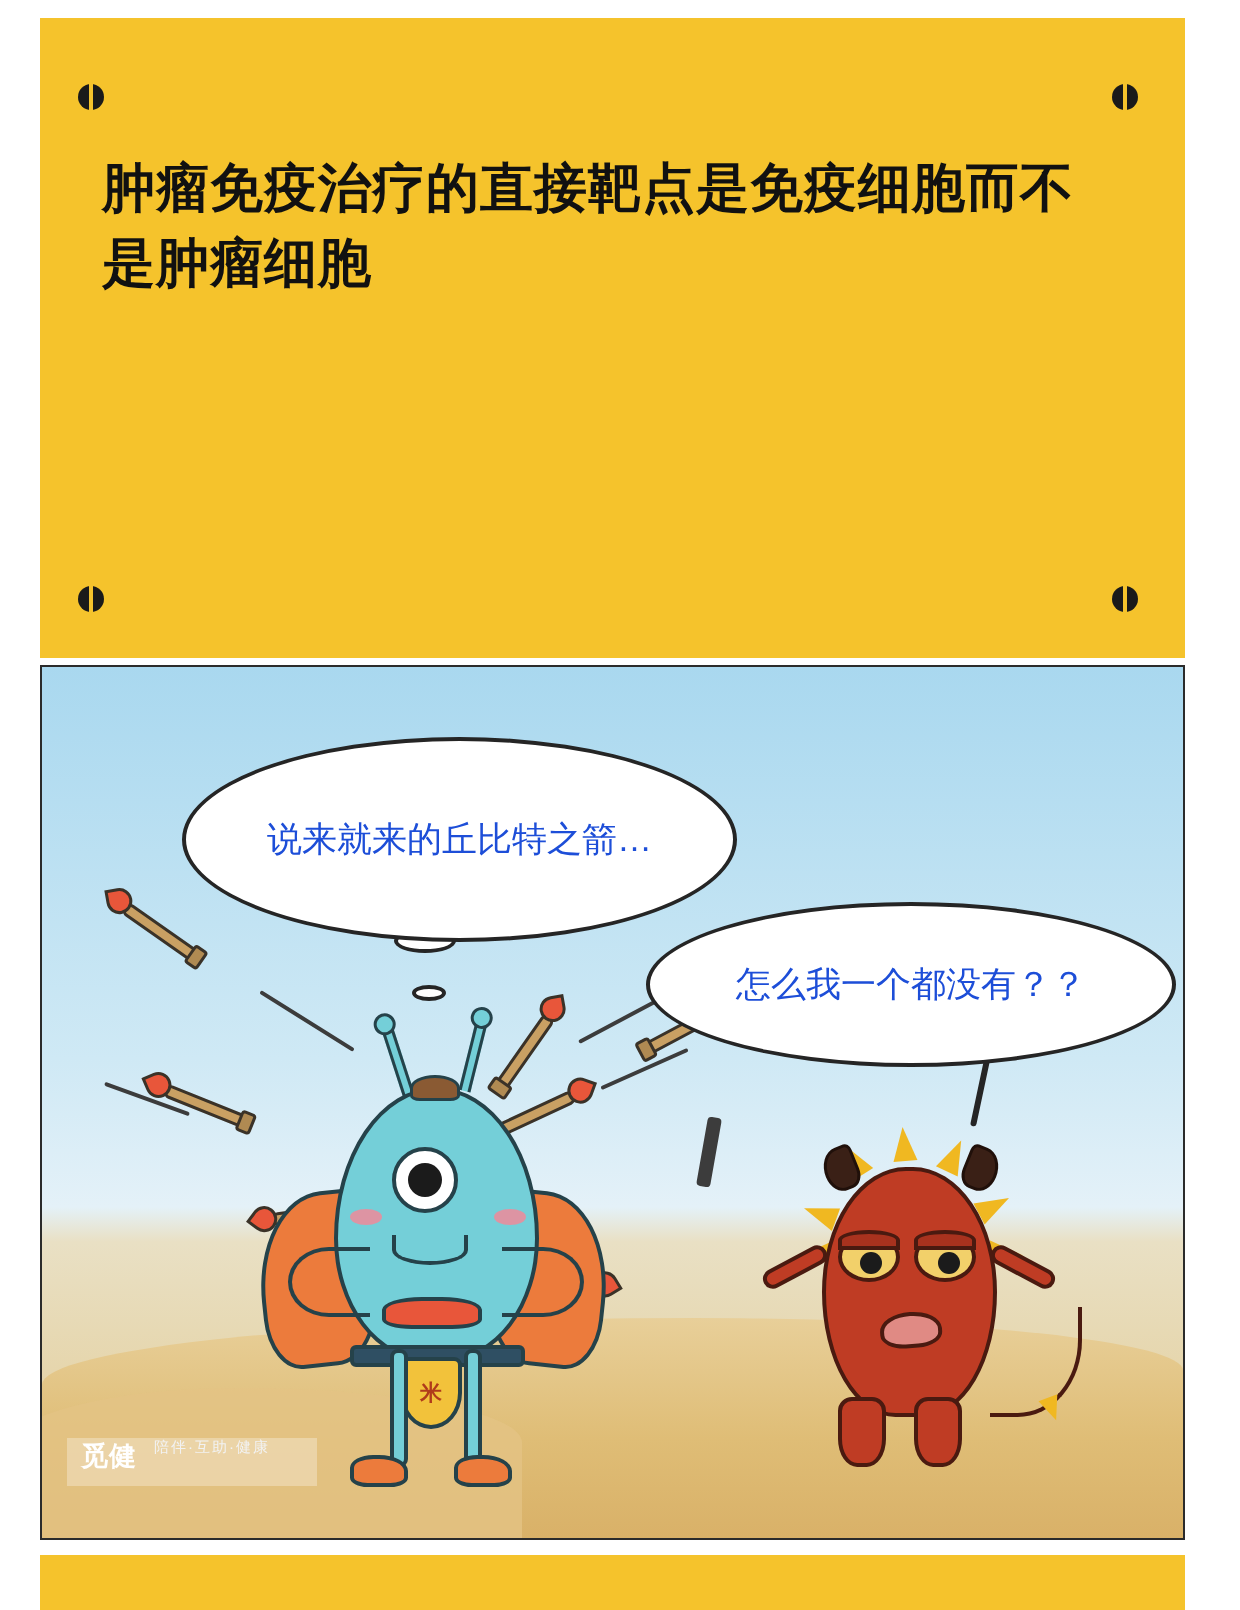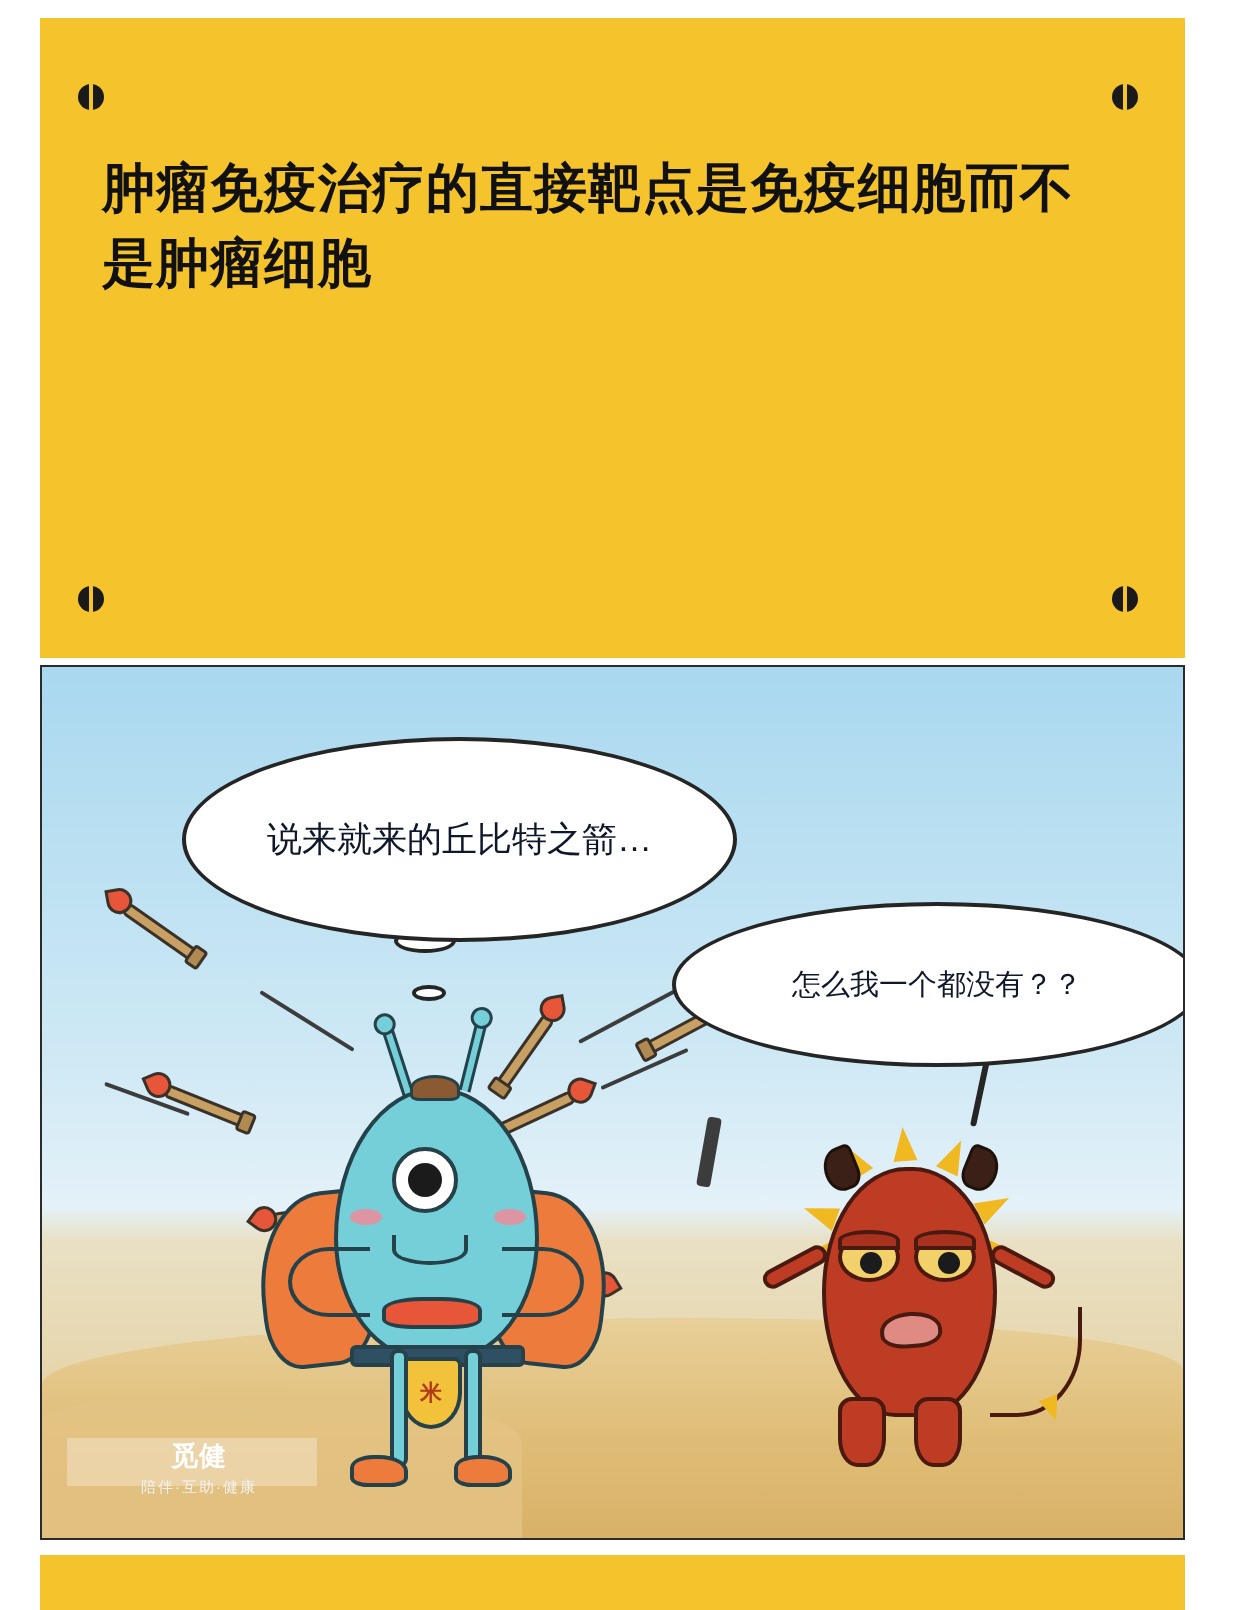--- a/index.html
+++ b/index.html
@@ -112,36 +112,36 @@
   
   .bubble {
     position: absolute;
     background: #ffffff;
     border: 4px solid #252525;
     border-radius: 50%;
     display: flex;
     align-items: center;
     justify-content: center;
     text-align: right;
-    color: #0f172a;
+    color: #1d4ed8;
     box-sizing: border-box;
   }
   .bubble-1 {
     left: 140px;
     top: 70px;
     width: 555px;
     height: 205px;
     font-size: 35px;
   }
   .bubble-2 {
-    left: 630px;
+    left: 604px;
     top: 235px;
     width: 530px;
     height: 165px;
-    font-size: 29px;
+    font-size: 35px;
   }
   .dot {
     position: absolute;
     background: #ffffff;
     border: 4px solid #252525;
     border-radius: 50%;
     box-sizing: border-box;
   }
   .dot-a { left: 352px; top: 262px; width: 62px; height: 24px; }
   .dot-b { left: 370px; top: 318px; width: 34px; height: 16px; }
@@ -363,25 +363,24 @@
 
   
   .watermark {
     position:absolute;
     left: 25px;
     bottom: 52px;
     width: 250px;
     height: 48px;
     background: rgba(255,255,255,0.30);
     display:flex;
-    align-items:center;
+    align-items:flex-start;
     padding-left:14px;
     box-sizing:border-box;
-    gap:4px;
-    flex-direction:column;
+    gap:17px;
   }
   .watermark .wm-logo { font-size: 27px; color:#ffffff; font-weight:bold; letter-spacing:1px; }
   .watermark .wm-tag { font-size: 15px; color:#f2f2f2; letter-spacing:2px; }
 
   .bottom-strip {
     position:absolute;
     left:40px;
     top:1555px;
     width:1145px;
     height:55px;

